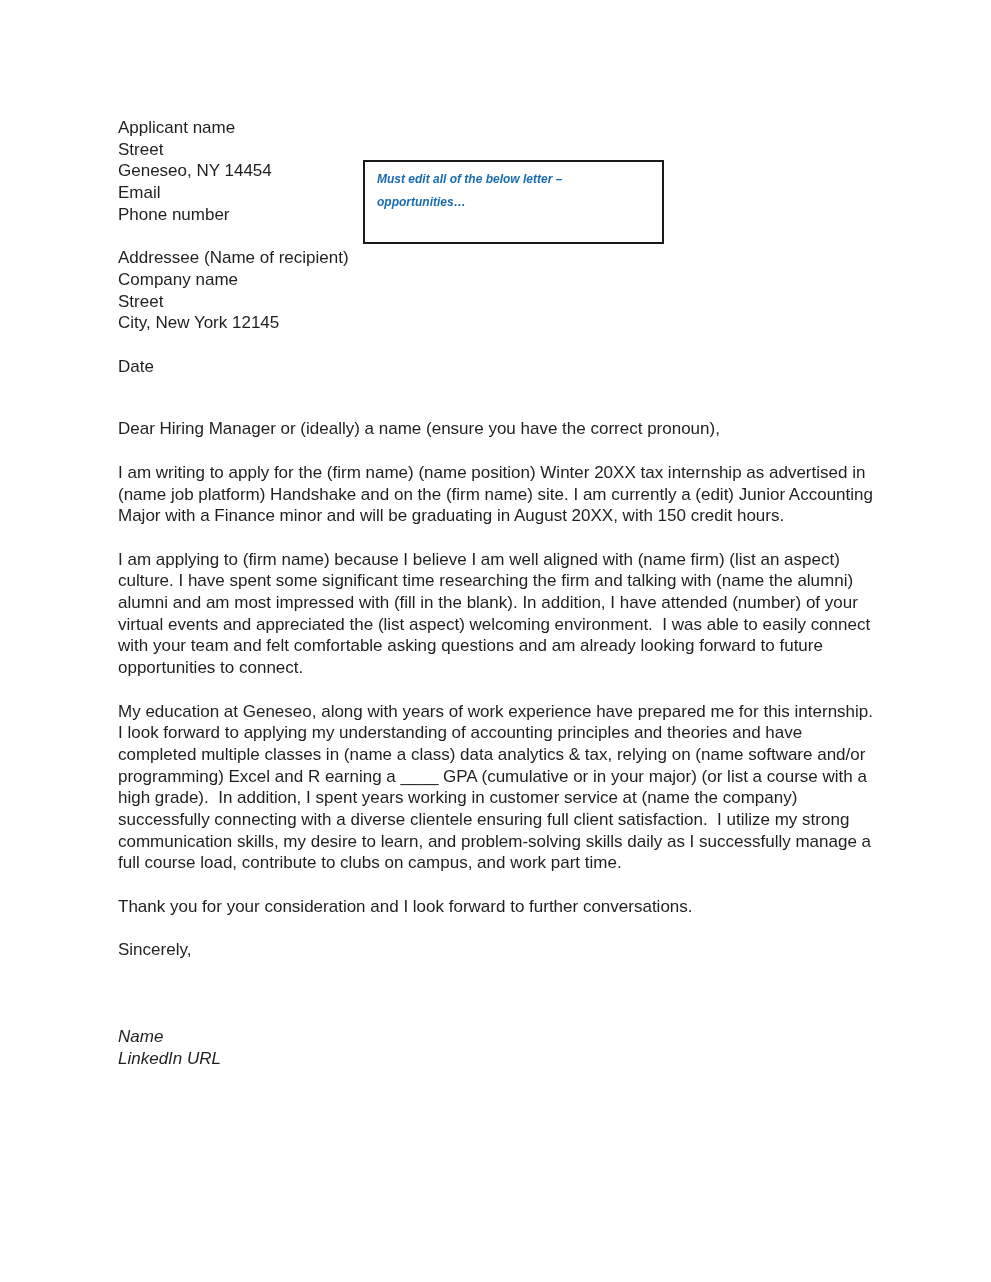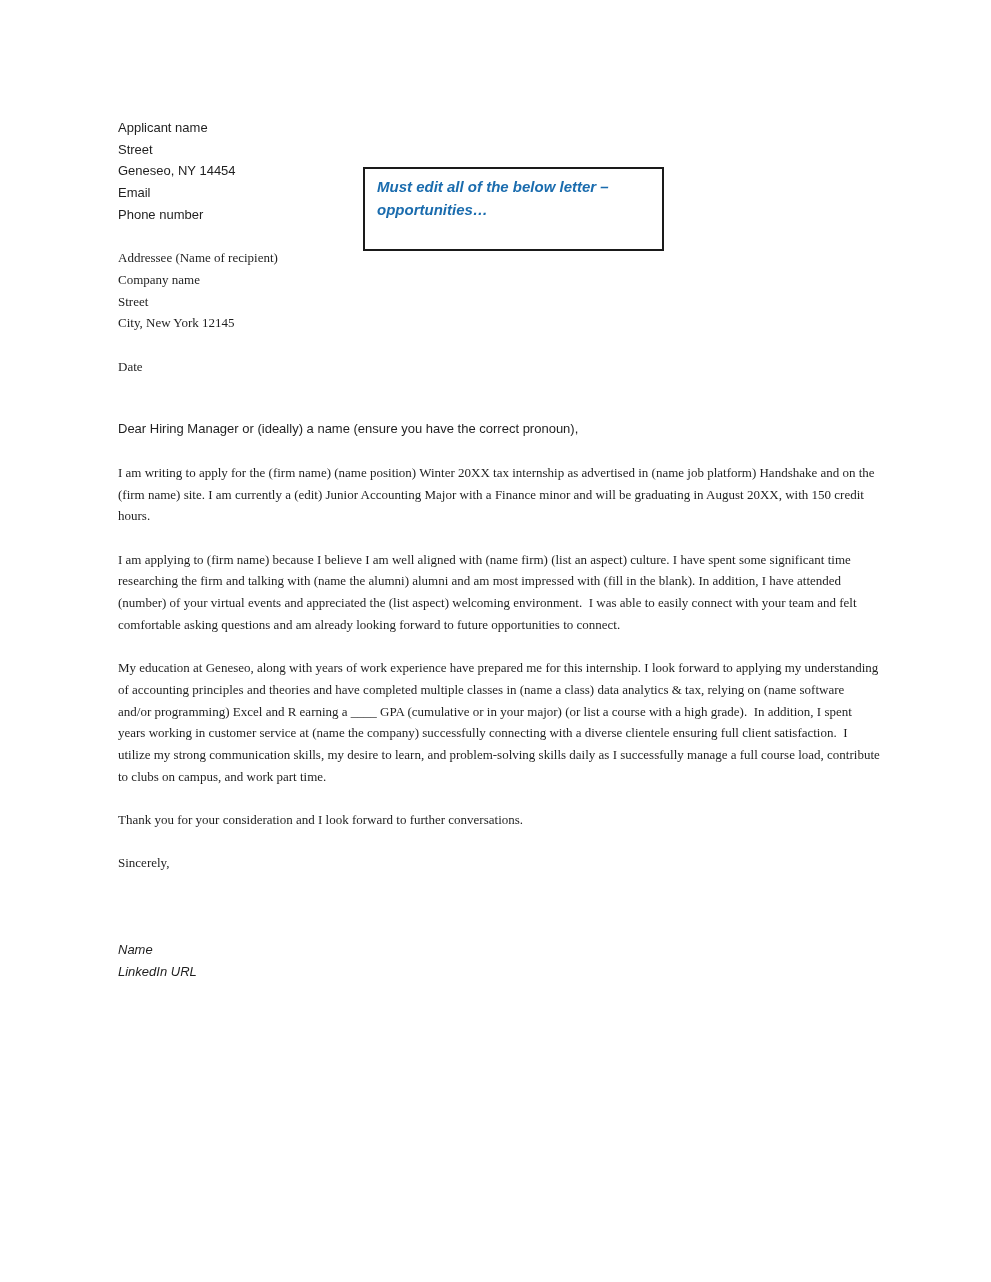--- a/index.html
+++ b/index.html
@@ -18,44 +18,43 @@
     position: relative;
     width: 991px;
     height: 1282px;
     background: #ffffff;
   }
   .letter-content {
     position: absolute;
     left: 118px;
     top: 117px;
     width: 762px;
-    font-size: 13px;
+    font-size: 17px;
     line-height: 21.7px;
   }
   .line { white-space: pre-wrap; }
   .block { margin-top: 0; }
-  .gap-1 { margin-top: 21.7px; font-family: Liberation Serif, serif; }
+  .gap-1 { margin-top: 21.7px; }
   .gap-2 { margin-top: 41px; }
   .gap-3 { margin-top: 65.1px; font-style: italic; }
   .para { white-space: pre-wrap; }
   .callout {
     position: absolute;
     left: 363px;
     top: 160px;
     width: 301px;
     height: 84px;
     background: #ffffff;
     border: 2px solid #1a1a1a;
     padding: 6px 10px 6px 12px;
     font-weight: bold;
     font-style: italic;
-    font-size: 15px;
+    font-size: 12px;
     line-height: 23px;
     color: #1a6cae;
-    margin-top: 7px;
   }
 </style>
 </head>
 <body>
 
 <div class="page" style="background: rgb(255, 255, 255);">
 
   <div class="callout" style="color: rgb(26, 108, 174); border-color: rgb(26, 26, 26);">
     <div class="line">Must edit all of the below letter –</div>
     <div class="line">opportunities…</div>

